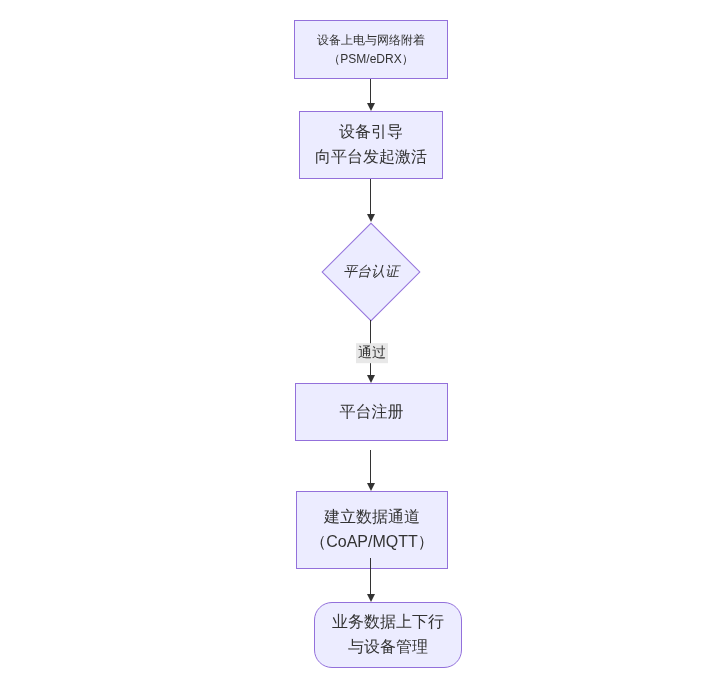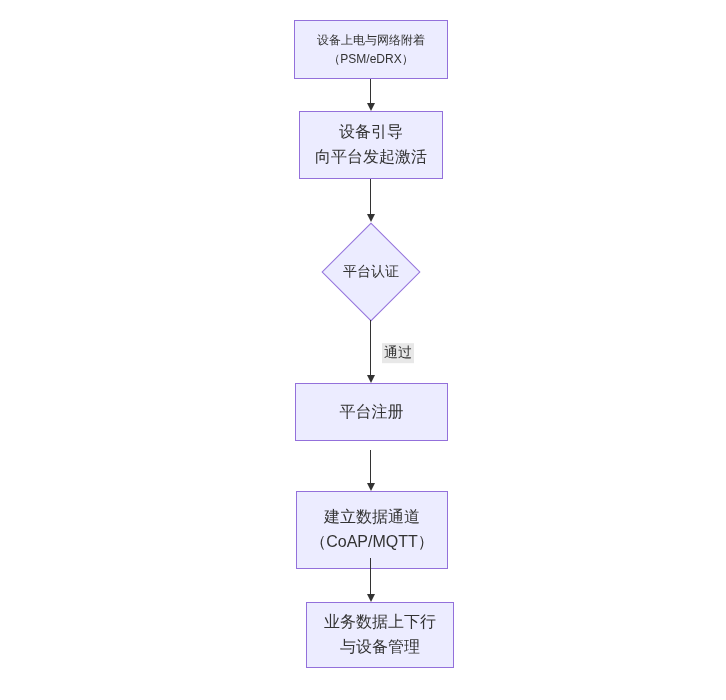--- a/index.html
+++ b/index.html
@@ -46,20 +46,21 @@
     box-sizing: border-box;
   }
   .diamond-label {
     position: absolute;
     left: 50%;
     top: 50%;
     transform: translate(-50%, -50%);
     color: #333333;
     font-size: 14px;
     white-space: nowrap;
+    font-style: italic;
   }
   .edge-line {
     position: absolute;
     width: 1px;
     background: #333333;
   }
   .arrowhead {
     position: absolute;
     width: 0;
     height: 0;
@@ -99,35 +100,35 @@
   <div class="edge-line" style="left:370px; top:179px; height:35px;"></div>
   <div class="arrowhead" style="left:367px; top:214px;"></div>
 
   <div class="diamond-wrap" style="left:321px; top:222px; width:100px; height:99px;">
     <div class="diamond-shape"></div>
     <span class="diamond-label">平台认证</span>
   </div>
 
   <div class="edge-line" style="left:370px; top:320px; height:55px;"></div>
   <div class="arrowhead" style="left:367px; top:375px;"></div>
-  <span class="edge-label" style="left:372px; top:353px;margin-left:26px;">通过</span>
+  <span class="edge-label" style="left:372px; top:353px;">通过</span>
 
   <div class="node" style="left:295px; top:383px; width:153px; height:58px;">
     <span class="nline">平台注册</span>
   </div>
 
   <div class="edge-line" style="left:370px; top:450px; height:33px;"></div>
   <div class="arrowhead" style="left:367px; top:483px;"></div>
 
   <div class="node" style="left:296px; top:491px; width:152px; height:78px;">
     <span class="nline">建立数据通道</span>
     <span class="nline">（CoAP/MQTT）</span>
   </div>
 
   <div class="edge-line" style="left:370px; top:558px; height:36px;"></div>
   <div class="arrowhead" style="left:367px; top:594px;"></div>
 
-  <div class="node" style="left:306px; top:602px; width:148px; height:66px;">
+  <div class="node" style="left:314px; top:602px; width:148px; height:66px;border-radius:18px;">
     <span class="nline">业务数据上下行</span>
     <span class="nline">与设备管理</span>
   </div>
 
 </div>
 
 </body></html>

